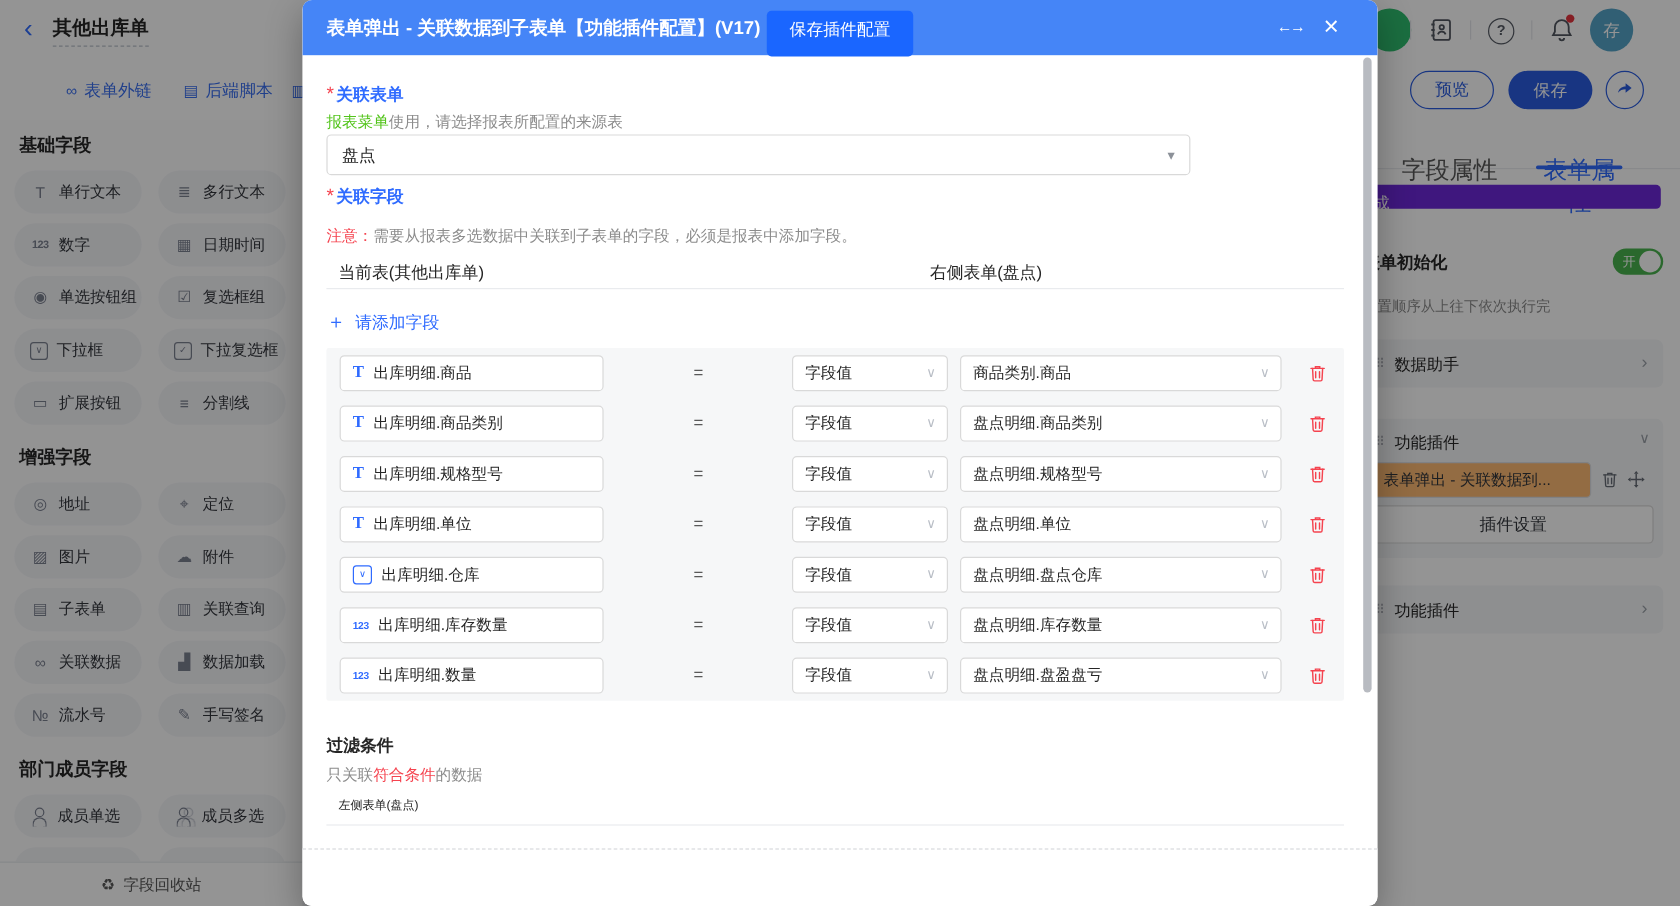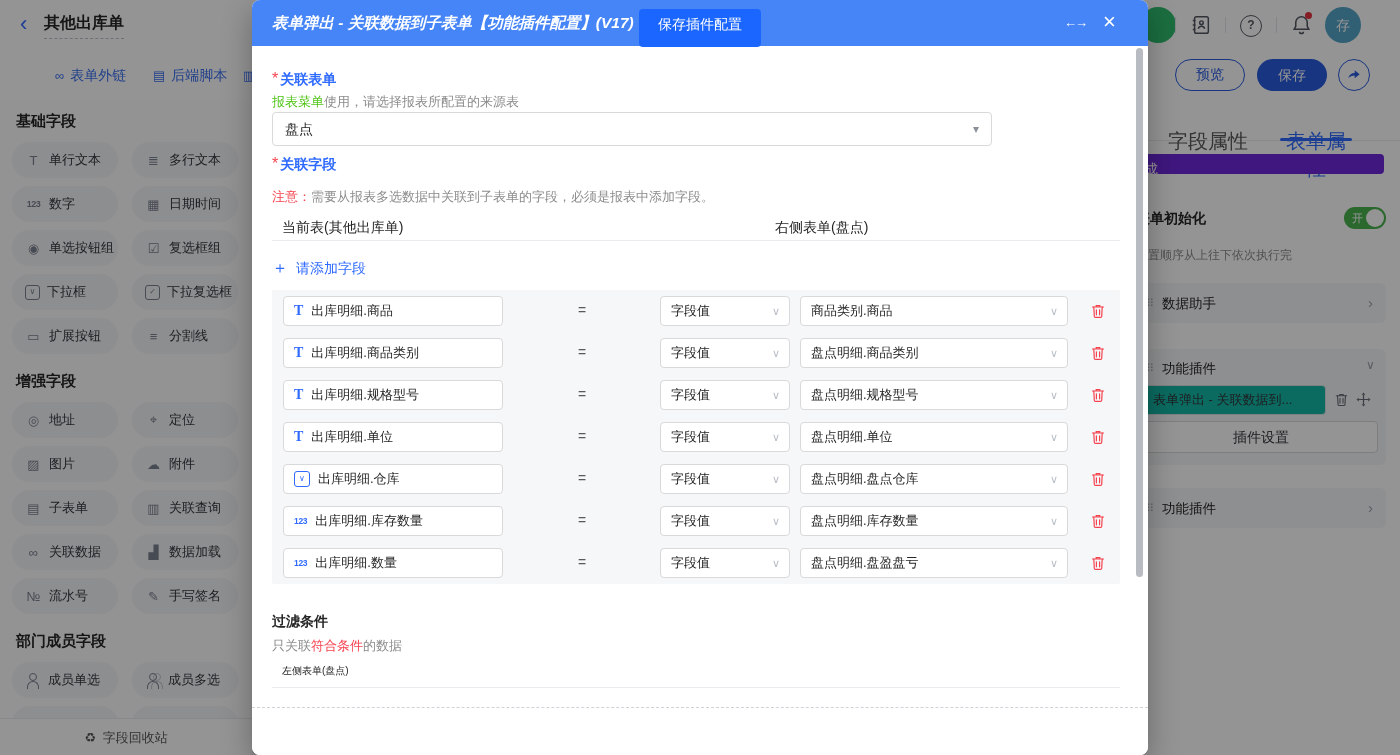--- a/index.html
+++ b/index.html
@@ -48,30 +48,30 @@
   .rtabline{left:1120px;top:140px;width:280px;height:1px;background:#ebedf0;}
   .runder{left:1280px;top:138px;width:72px;height:3px;background:#2f6bff;border-radius:2px;}
   .done{left:1130px;top:154px;width:254px;height:20px;background:#6d28d9;border-radius:4px;color:#fff;
         font-size:14px;text-align:left;line-height:30px;}
   .toggle{left:1344px;top:207px;width:42px;height:22px;border-radius:11px;background:#49b34e;}
   .toggle .t{position:absolute;left:8px;top:4px;font-size:11px;color:#fff;}
   .toggle .k{position:absolute;right:2px;top:2px;width:18px;height:18px;border-radius:50%;background:#fff;}
   .rcard{left:1136px;width:250px;background:#f5f6f8;border-radius:6px;}
   .rhandle{color:#b0b4bb;font-size:11px;}
   .rchev{color:#9aa0a8;font-size:15px;}
-  .plugin-input{left:1144px;top:385px;width:182px;height:30px;background:#14b8a6;border:1px solid #dcdfe3;border-radius:4px;
+  .plugin-input{left:1144px;top:385px;width:182px;height:30px;background:#fdba74;border:1px solid #dcdfe3;border-radius:4px;
         box-sizing:border-box;font-size:13px;color:#33363c;line-height:28px;padding:0 8px;white-space:nowrap;overflow:hidden;}
   .plugin-btn{left:1144px;top:421px;width:234px;height:32px;background:#fff;border:1px solid #d9d9d9;border-radius:4px;
         box-sizing:border-box;font-size:14px;color:#33363c;text-align:center;line-height:30px;}
   
   .overlay{left:0;top:0;width:1400px;height:755px;background:rgba(0,0,0,.42);z-index:5;}
   .modal{left:252px;top:0;width:896px;height:755px;background:#fff;border-radius:8px;z-index:10;
          box-shadow:0 10px 30px rgba(0,0,0,.3);overflow:hidden;}
   .mhdr{left:0;top:0;width:896px;height:46px;background:#4585f7;}
-  .mtitle{left:20px;top:13px;font-size:15.5px;font-weight:600;color:#fff;font-style:italic;}
+  .mtitle{left:20px;top:13px;font-size:15.5px;font-weight:600;color:#fff;}
   .mresize{left:812px;top:15px;color:#fff;font-size:13px;letter-spacing:-2px;}
   .mclose{left:851px;top:10px;color:#fff;font-size:22px;line-height:24px;}
   .req{color:#f5434f;margin-right:2px;}
   .mlabel{font-size:14px;font-weight:600;color:#2f6bff;}
   .mhint{font-size:13px;color:#8c8c8c;}
   .green{color:#52c41a;}
   .redtx{color:#f5434f;}
   .msel1{left:20px;top:112px;width:720px;height:34px;border:1px solid #d9d9d9;border-radius:4px;box-sizing:border-box;
          font-size:14px;color:#262626;line-height:32px;padding-left:12px;}
   .msel1 .caret{position:absolute;right:12px;top:0;color:#8c9199;font-size:12px;}

